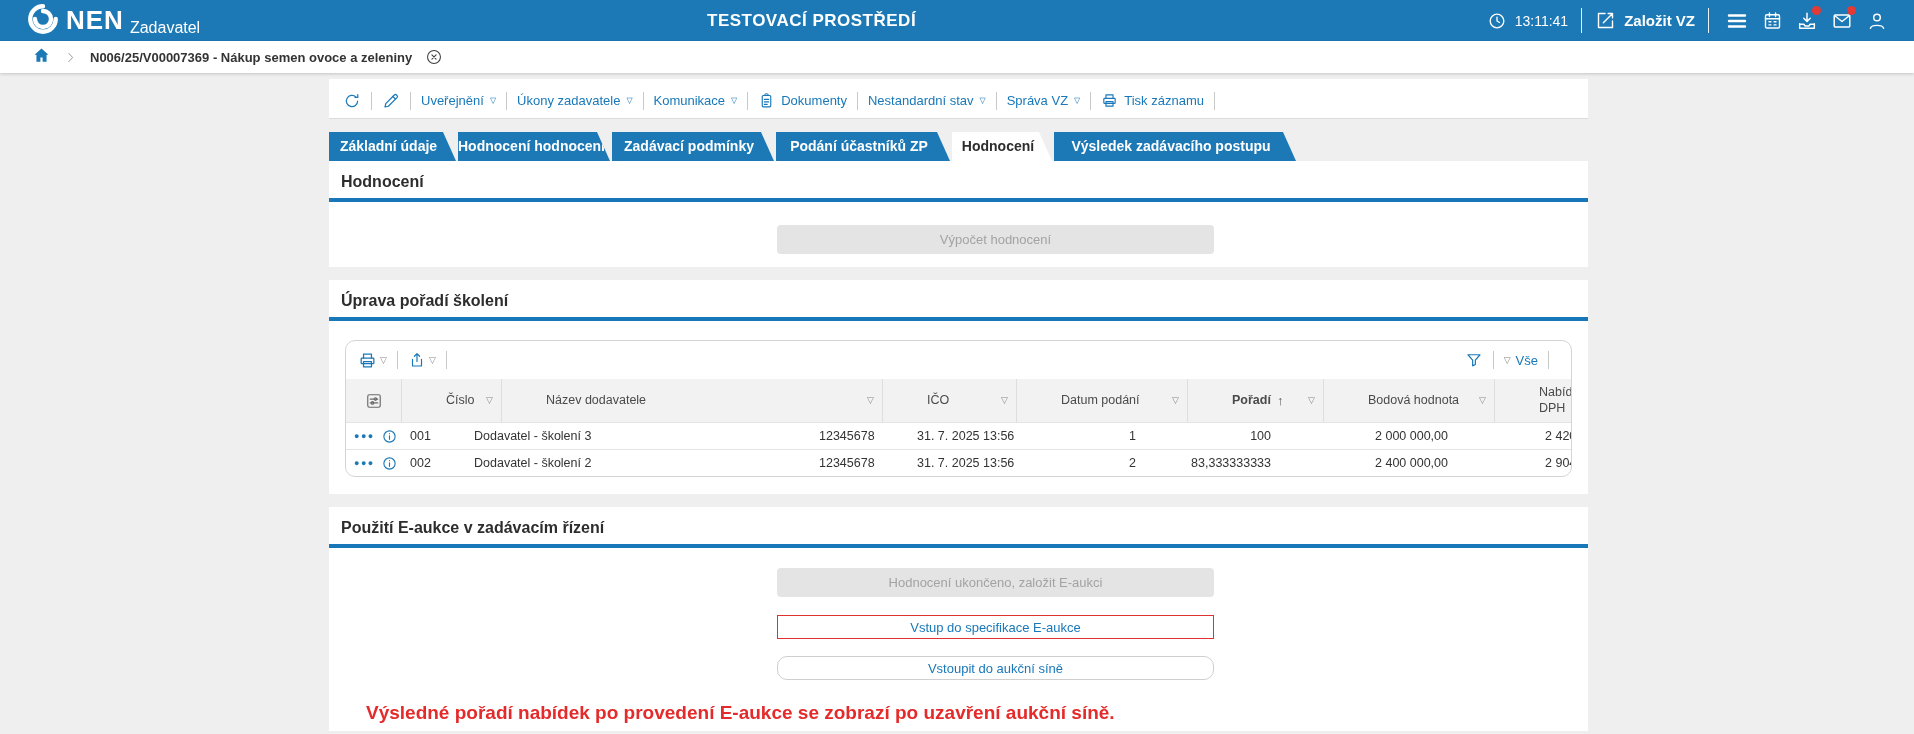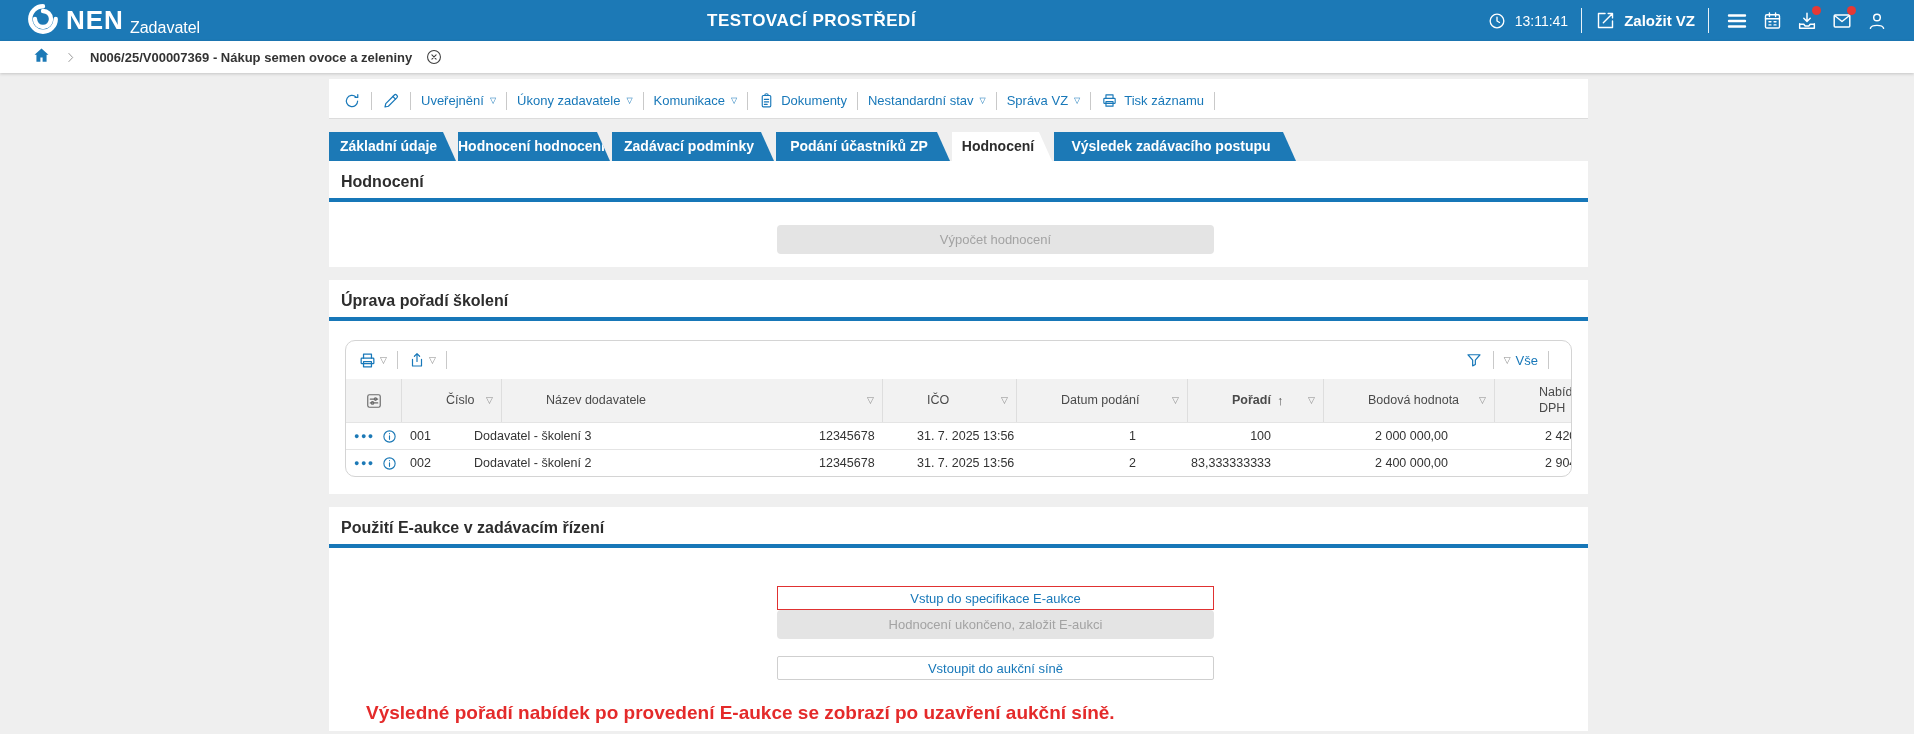--- a/index.html
+++ b/index.html
@@ -65,21 +65,21 @@
   .sec-title{font-size:16px;font-weight:bold;color:#2d2d2d;padding-left:12px;line-height:16px;}
   .sec-underline{height:4px;background:var(--underline);margin-top:8px;}
   .sec1{height:106px;}
   .sec2{margin-top:13px;padding-bottom:17px;}
   .sec3{margin-top:13px;min-height:224px;}
 
   .btn-stack{display:flex;flex-direction:column;align-items:center;transform:translateX(37px);}
   .btn{width:437px;font-size:13px;text-align:center;cursor:pointer;background:#fff;}
   .btn-disabled{height:29px;line-height:23px;background:var(--disabled-bg);color:var(--disabled-tx);border:none;border-radius:4px;cursor:default;}
   .btn-red{height:24px;line-height:22px;border:1px solid #e03131;color:var(--link);border-radius:0;}
-  .btn-soft{height:24px;line-height:22px;border:1px solid #cfcfcf;color:var(--link);border-radius:2px;}
+  .btn-soft{height:24px;line-height:22px;border:1px solid #cfcfcf;color:var(--link);border-radius:10px;}
   .sec1 .btn-disabled{margin-top:23px;}
   .sec3 .btn-stack{margin-top:20px;}
   .sec3 .btn-red{margin-top:18px;}
   .sec3 .btn-soft{margin-top:17px;}
   .eauction-note{margin-top:22px;text-align:left;transform:translateX(37px);
     color:var(--red);font-size:19px;font-weight:bold;}
 
   
   .grid-card{margin:19px 16px 0 16px;border:1px solid #d4d4d4;border-radius:10px;background:#fff;overflow:hidden;}
   .grid-toolbar{height:38px;display:flex;align-items:center;padding:0 12px;color:var(--link);}
@@ -440,20 +440,20 @@
           </div>
         </div>
       </div>
     </div>
   </section>
 
   <section class="panel sec sec3">
     <div class="sec-title">Použití E-aukce v zadávacím řízení</div>
     <div class="sec-underline"></div>
     <div class="btn-stack">
+      <button class="btn btn-disabled" disabled="">Hodnocení ukončeno, založit E-aukci</button>
       <button class="btn btn-red">Vstup do specifikace E-aukce</button>
-      <button class="btn btn-disabled" disabled="">Hodnocení ukončeno, založit E-aukci</button>
       <button class="btn btn-soft">Vstoupit do aukční síně</button>
     </div>
     <div class="eauction-note">Výsledné pořadí nabídek po provedení E-aukce se zobrazí po uzavření aukční síně.</div>
   </section>
 
 </div>
 
 </body></html>

